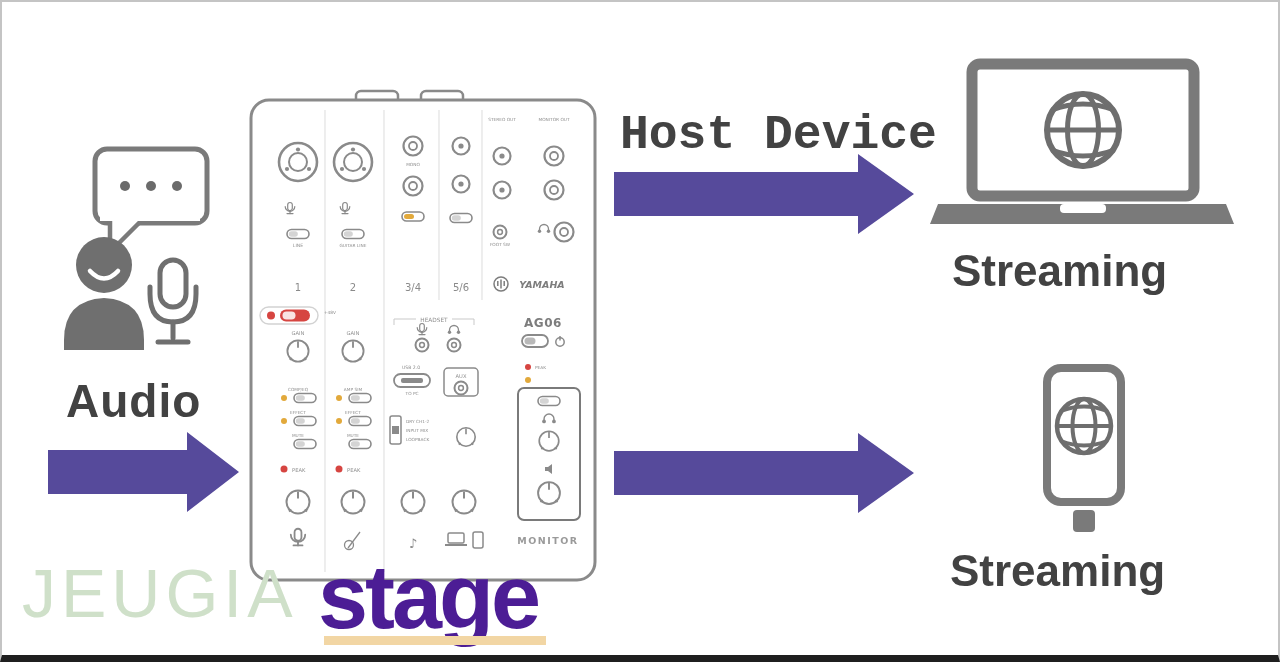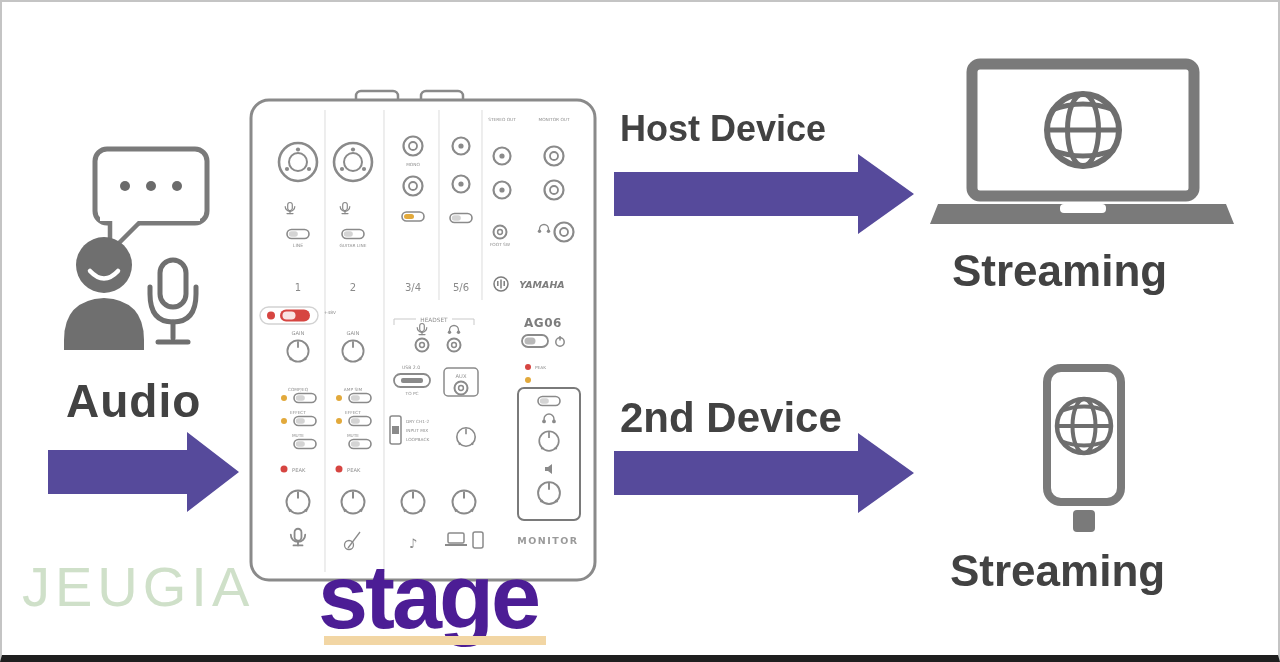--- a/index.html
+++ b/index.html
@@ -6,21 +6,21 @@
   html,body { background:#fff; }
   body { width:1280px; height:662px; font-family:"Liberation Sans", sans-serif; position:relative; }
   .canvas {
     position:absolute; left:0; top:0; width:1280px; height:662px;
     background:#ffffff; overflow:hidden;
     border:2px solid #c4c4c4; border-bottom:7px solid #1f1f1f;
   }
   .abs { position:absolute; }
   .flow-label { position:absolute; font-weight:bold; color:#424242; white-space:nowrap; z-index:4; }
   #audio-label      { left:64px;  top:372px; font-size:46px; letter-spacing:1px; }
-  #host-device-label{ left:618px; top:106px; font-size:36px; }
+  #host-device-label{ left:618px; top:106px; font-size:48px;font-family:Liberation Mono, monospace; }
   #second-device-label{ left:618px; top:392px; font-size:42px; }
   #streaming-top    { left:950px; top:244px; font-size:44px; }
   #streaming-bottom { left:948px; top:544px; font-size:44px; }
 
   .arrows { position:absolute; left:0; top:0; width:1280px; height:662px; z-index:1; pointer-events:none; }
   .arrow { fill:#564a9b; }
 
   
   .mx text { font-family:"DejaVu Sans", sans-serif; fill:#8f8f8f; text-anchor:middle; }
   .mx .t4  { font-size:4.3px; }
@@ -33,21 +33,21 @@
   .mx .model { font-size:12px; font-weight:bold; fill:#7d7d7d; letter-spacing:.5px; }
   .mx .mlabel{ font-size:9.5px; font-weight:bold; fill:#9a9a9a; letter-spacing:1.5px; }
   .mx .note  { font-size:13px; fill:#8a8a8a; }
   .mx .sep   { stroke:#e2e2e2; stroke-width:1.2; }
   .mx .body  { fill:#fff; stroke:#8a8a8a; stroke-width:3; }
   .mx .bump  { fill:#fff; stroke:#8a8a8a; stroke-width:2.5; }
   .mx .led-r { fill:#d64541; }
   .mx .led-a { fill:#e2a93b; }
 
   .wm { position:absolute; z-index:6; white-space:nowrap; pointer-events:none; }
-  #wm-jeugia { left:20px; top:552px; font-size:56px; letter-spacing:5px; color:#cfe0c9; }
+  #wm-jeugia { left:20px; top:552px; font-size:68px; letter-spacing:5px; color:#cfe0c9; }
   #wm-stage  { left:316px; top:544px; font-size:90px; font-weight:bold; letter-spacing:-3px; color:#4c1d95; }
   #wm-underline { left:322px; top:634px; width:222px; height:9px; background:#f2d6a4; z-index:6; position:absolute; }
 </style>
 </head>
 <body>
 
 <div class="canvas">
 
   <svg class="arrows" viewBox="0 0 1280 662">
     <polygon class="arrow" points="46,448 185,448 185,430 237,470 185,510 185,492 46,492"></polygon>
@@ -331,21 +331,20 @@
       <ellipse cx="42" cy="62" rx="11.5" ry="27" stroke-width="4"></ellipse>
       <line x1="15" y1="62" x2="69" y2="62" stroke-width="4"></line>
       <path d="M19,47 Q42,38 65,47" stroke-width="4"></path>
       <path d="M19,77 Q42,86 65,77" stroke-width="4"></path>
     </g>
     <rect x="31" y="146" width="22" height="22" rx="4" fill="#7a7a7a"></rect>
   </svg>
 
   <div class="flow-label" id="audio-label">Audio</div>
   <div class="flow-label" id="host-device-label">Host Device</div>
-  <div class="flow-label" id="second-device-label">2nd Device</div>
   <div class="flow-label" id="streaming-top">Streaming</div>
   <div class="flow-label" id="streaming-bottom">Streaming</div>
 
   <div class="wm" id="wm-jeugia">JEUGIA</div>
   <div class="wm" id="wm-stage">stage</div>
   <div id="wm-underline"></div>
 
 </div>
 
 </body></html>

